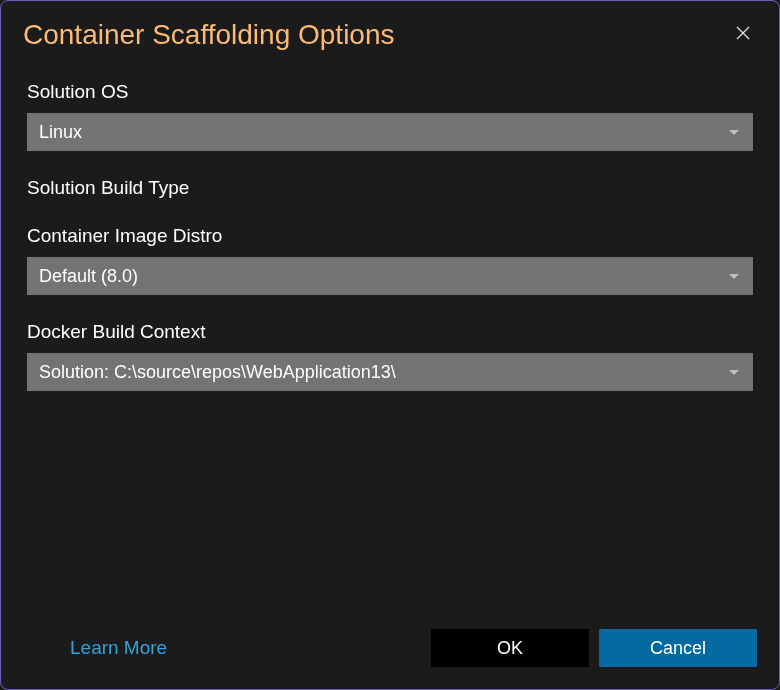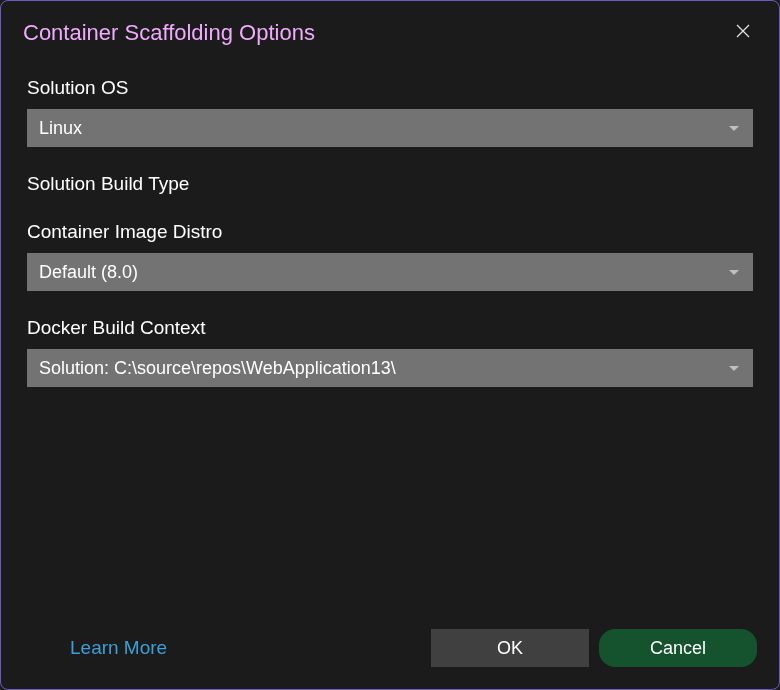--- a/index.html
+++ b/index.html
@@ -17,22 +17,22 @@
       overflow: hidden;
       position: relative;
     }
     .titlebar {
       display: flex;
       justify-content: space-between;
       align-items: center;
       padding: 18px 22px 14px 22px;
     }
     .title {
-      color: #f0abfc;
-      font-size: 22px;
+      color: #fdba74;
+      font-size: 28px;
       font-weight: 400;
     }
     .close-btn {
       width: 28px;
       height: 28px;
       display: flex;
       align-items: center;
       justify-content: center;
       cursor: pointer;
       color: #e0e0e0;
@@ -100,25 +100,24 @@
       height: 38px;
       display: flex;
       align-items: center;
       justify-content: center;
       font-size: 18px;
       cursor: pointer;
       border: none;
       color: #ffffff;
     }
     .btn-ok {
-      background: #404040;
+      background: #000000;
     }
     .btn-cancel {
-      background: #14532d;
-      border-radius: 16px;
+      background: #0369a1;
     }
   </style>
 </head>
 <body>
 
 <div class="titlebar">
   <div class="title">Container Scaffolding Options</div>
   <div class="close-btn">
     <span>
       <svg viewBox="0 0 24 24" fill="none" stroke="currentColor" stroke-width="1.6">

